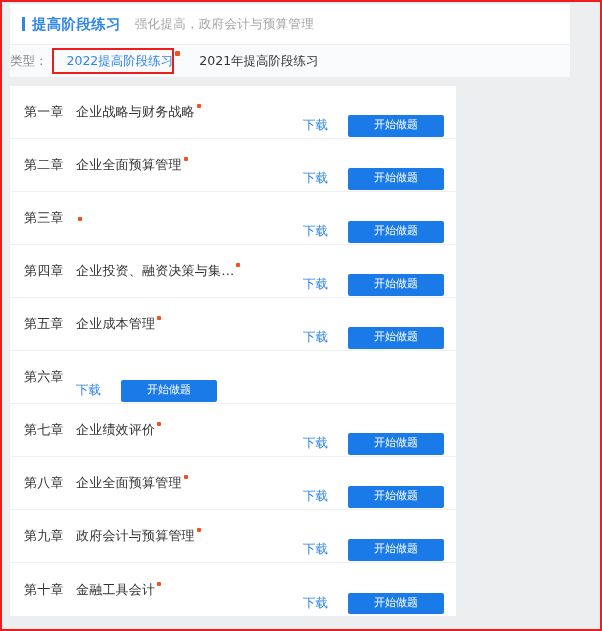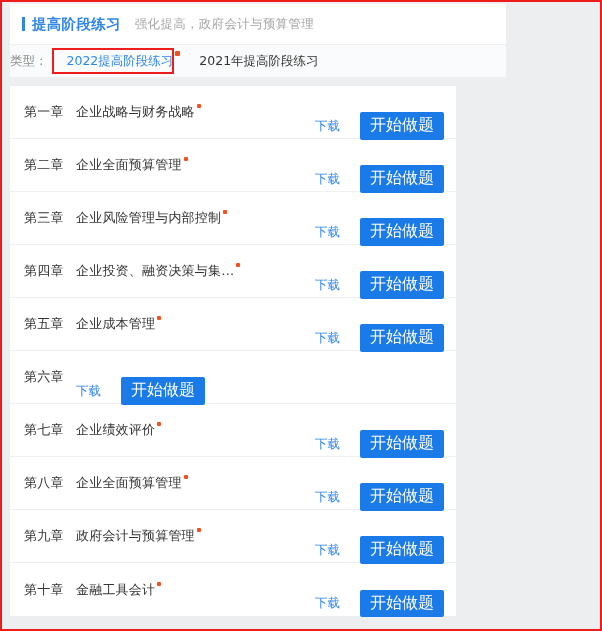--- a/index.html
+++ b/index.html
@@ -27,21 +27,21 @@
     border: 2px solid #ef1c1c;
     background: #eceef0;
     overflow: hidden;
   }
 
   
   .header-card {
     position: absolute;
     left: 8px;
     top: 2px;
-    width: 496px;
+    width: 560px;
     background: #ffffff;
     box-sizing: border-box;
   }
   .title-row {
     height: 40px;
     display: flex;
     align-items: center;
     padding-left: 12px;
     background: #ffffff;
   }
@@ -173,27 +173,27 @@
   .download-link {
     color: #2f86e8;
     font-size: 12.5px;
     text-decoration: none;
     margin-right: 20px;
     cursor: pointer;
   }
   .start-button {
     background: #1a7ae8;
     color: #ffffff;
-    font-size: 16px;
-    padding: 4px 10px 5px;
+    font-size: 11px;
+    padding: 4px 26px 5px;
     border: none;
     border-radius: 2px;
     cursor: pointer;
     line-height: 1.15;
-    font-family: Liberation Serif, serif;
+    font-family: Liberation Mono, monospace;
     white-space: nowrap;
   }
 </style>
 </head>
 <body>
 
 <div id="screen-frame">
 
   <div class="header-card">
 
@@ -242,21 +242,20 @@
       </span>
       <span class="row-actions">
         <a class="download-link">下载</a>
         <button class="start-button">开始做题</button>
       </span>
     </div>
 
     <div class="chapter-row">
       <span class="chapter-no">第三章</span>
       <span class="chapter-name-wrap">
-        <span class="chapter-name">企业风险管理与内部控制</span>
         <span class="new-dot"></span>
       </span>
       <span class="row-actions">
         <a class="download-link">下载</a>
         <button class="start-button">开始做题</button>
       </span>
     </div>
 
     <div class="chapter-row">
       <span class="chapter-no">第四章</span>

